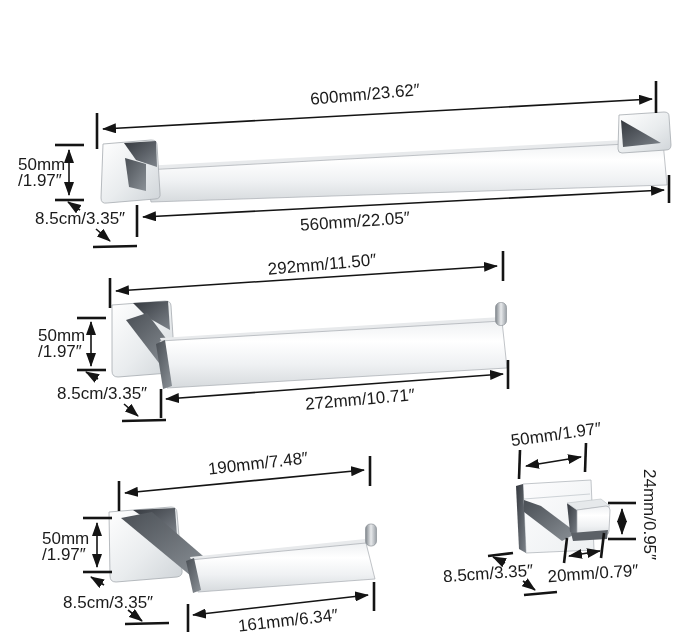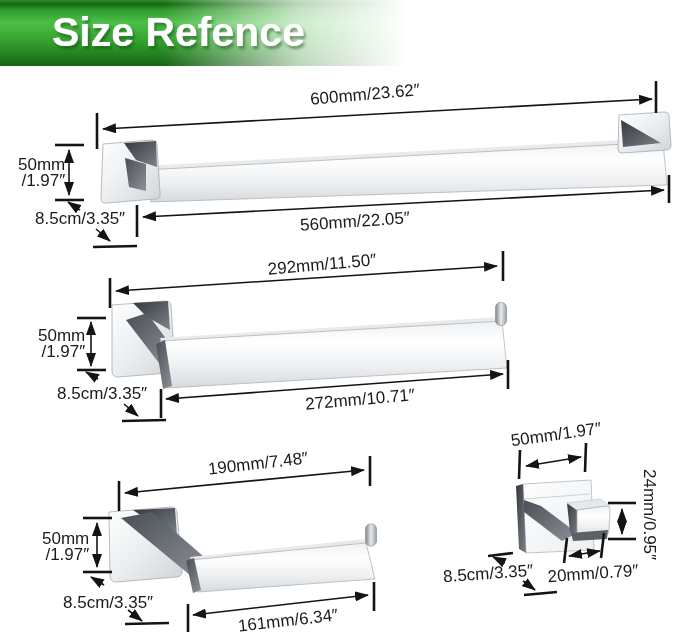--- a/index.html
+++ b/index.html
@@ -19,21 +19,21 @@
     position:absolute;left:52px;top:9px;
     font-size:41px;font-weight:700;color:#ffffff;letter-spacing:0px;
     text-shadow:2px 3px 3px rgba(10,60,10,.45), 0 0 1px rgba(255,255,255,.7);
     white-space:nowrap;
   }
   svg.draw{position:absolute;left:0;top:0;}
   .lbl{
     position:absolute;font-size:17px;color:#1b1b1b;white-space:nowrap;line-height:17px;
   }
   .lbl.c{text-align:center;}
-  .twoline{line-height:16px;text-align:right;}
+  .twoline{line-height:16px;}
   .r5{transform:rotate(-5deg);}
   .r4{transform:rotate(-4deg);}
   .r6{transform:rotate(-6.5deg);}
   .r8{transform:rotate(-8deg);}
   .vert{writing-mode:vertical-rl;height:104px;line-height:18px;}
 </style>
 </head>
 <body>
 
 <div class="stage">
@@ -185,17 +185,14 @@
   <div class="lbl c r6" style="left:178px;top:455px;width:160px;">190mm/7.48″</div>
   <div class="lbl c r6" style="left:208px;top:612px;width:160px;">161mm/6.34″</div>
   <div class="lbl twoline" style="left:42px;top:531px;"><span>50mm</span><br><span>/1.97″</span></div>
   <div class="lbl" style="left:63px;top:594px;">8.5cm/3.35″</div>
 
   <div class="lbl c r8" style="left:496px;top:426px;width:120px;">50mm/1.97″</div>
   <div class="lbl vert" style="left:640px;top:469px;">24mm/0.95″</div>
   <div class="lbl c r4" style="left:543px;top:565px;width:100px;">20mm/0.79″</div>
   <div class="lbl r4" style="left:443px;top:565px;">8.5cm/3.35″</div>
 
-  <div class="header">
-    <div class="title">Size Refence</div>
-  </div>
 
 </div>
 
 </body></html>

